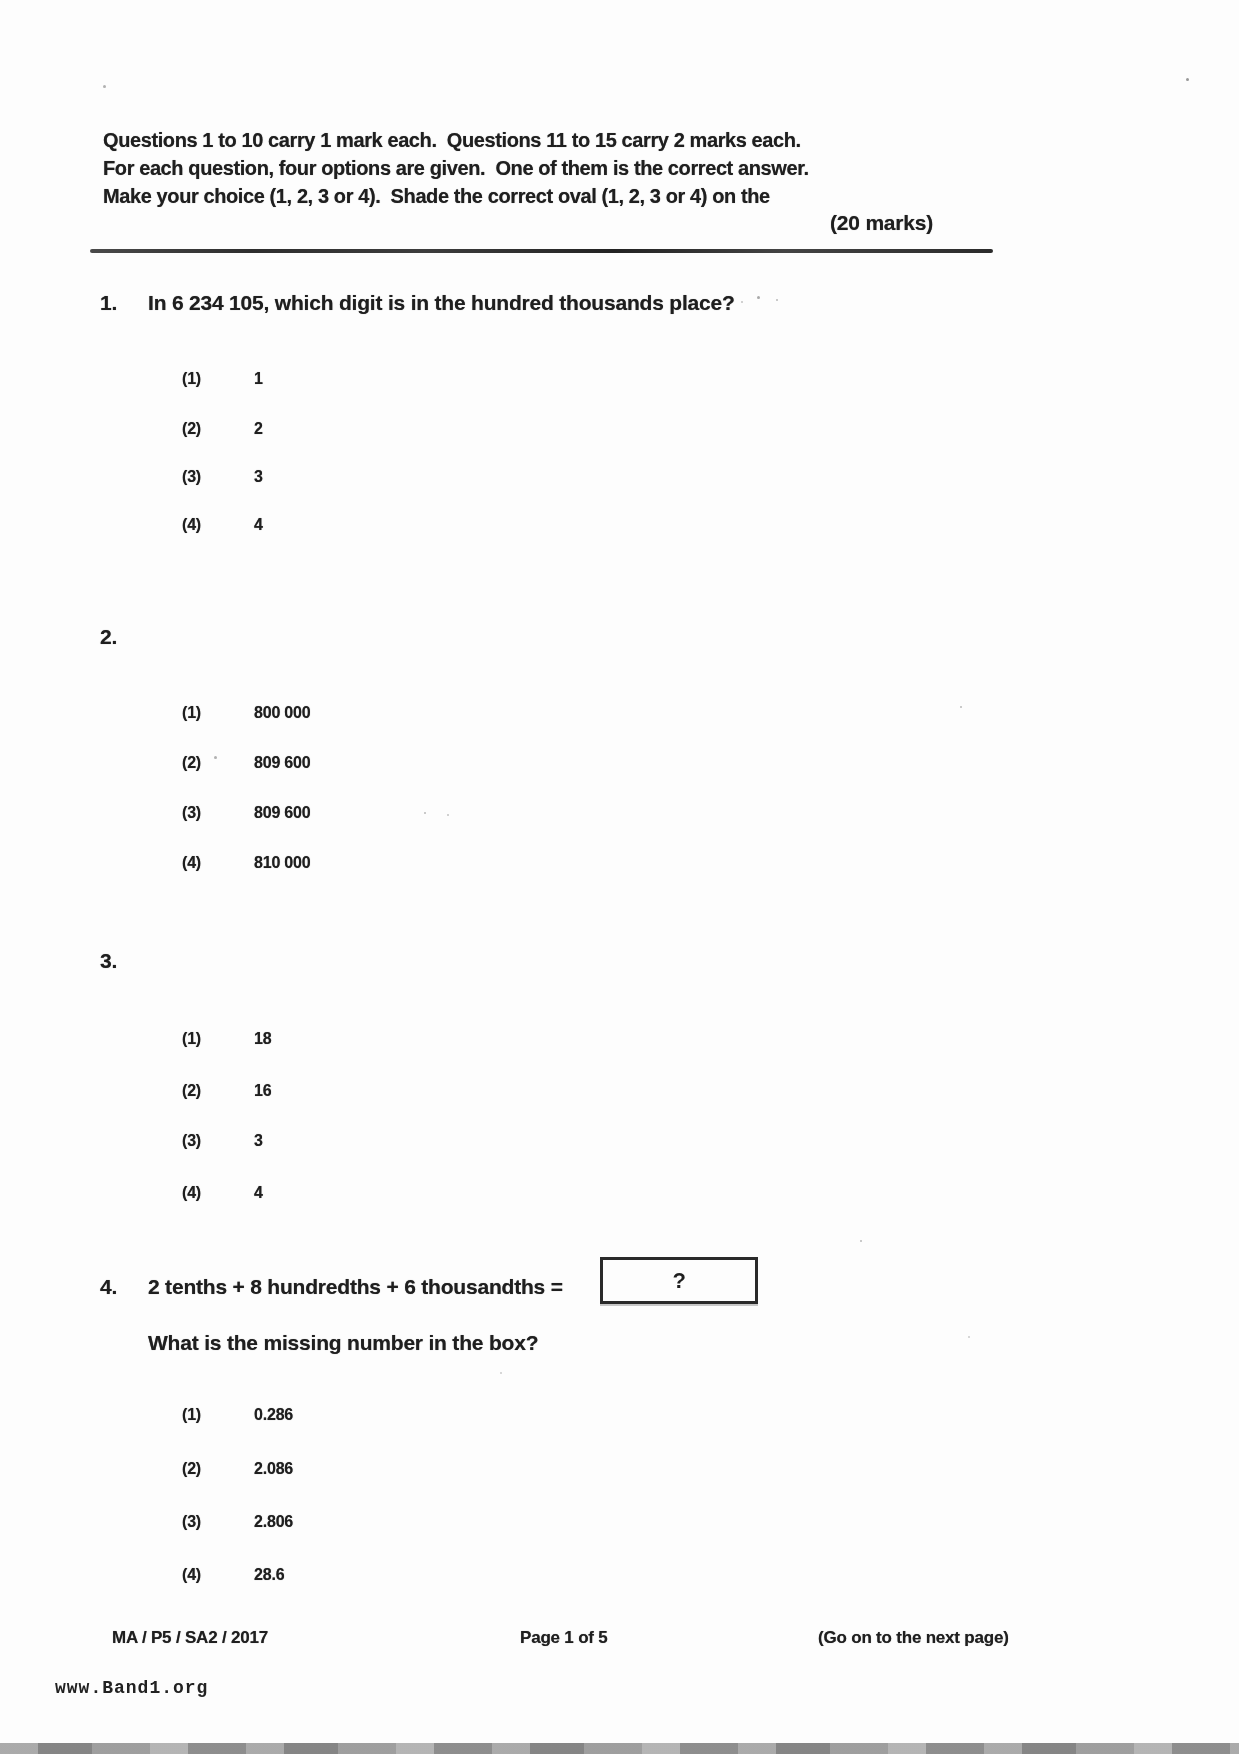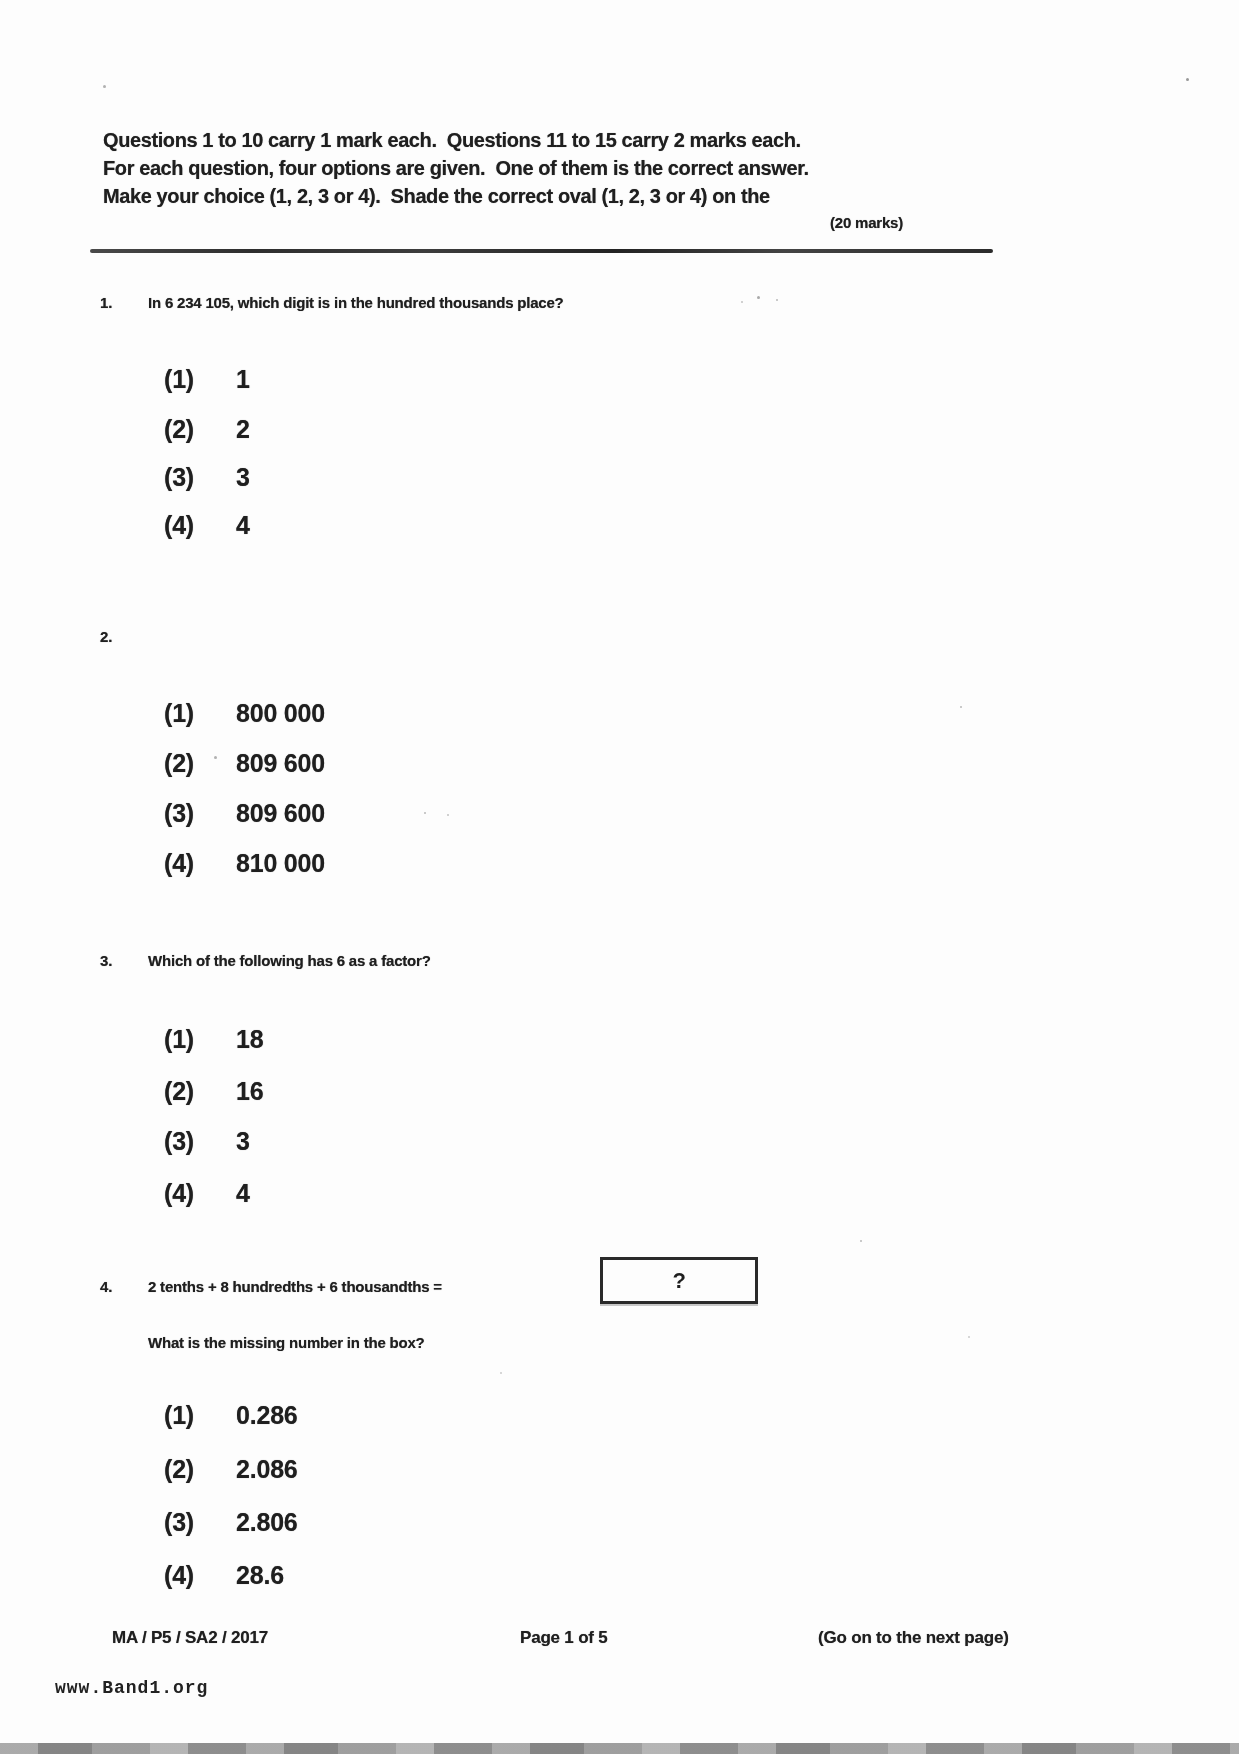--- a/index.html
+++ b/index.html
@@ -10,36 +10,36 @@
     overflow:hidden;
     font-family:"Liberation Sans", sans-serif;
     color:#1f1f1f;
     font-weight:700;
     letter-spacing:-0.2px;
   }
   .page *{box-sizing:border-box;}
   .txt{
     position:absolute;
     white-space:pre;
-    font-size:15px;
+    font-size:21px;
     line-height:26px;
     text-shadow:0 0 0.7px rgba(20,20,20,0.65);
   }
   .instructions{position:absolute;left:103px;top:126px;width:800px;}
   .iline{white-space:pre;font-size:20px;line-height:28px;letter-spacing:-0.4px;
          text-shadow:0 0 0.7px rgba(20,20,20,0.65);}
   .marks{position:absolute;left:830px;top:210px;}
   .hr{
     position:absolute;left:90px;top:249px;width:903px;height:4px;
     background:linear-gradient(90deg,#4a4a4a 0%,#2e2e2e 18%,#3d3d3d 37%,#232323 58%,#444 77%,#2b2b2b 100%);
     border-radius:2px;
   }
   .qnum{left:100px;}
   .qstem{left:148px;}
-  .opt{position:absolute;left:164px;white-space:pre;font-size:25px;line-height:26px;
+  .opt{position:absolute;left:182px;white-space:pre;font-size:16px;line-height:26px;
        text-shadow:0 0 0.7px rgba(20,20,20,0.65);}
   .olabel{display:inline-block;width:72px;}
   .answer-box{
     position:absolute;left:600px;top:1257px;width:158px;height:47px;
     border:3px solid #2a2a2a;
     background:#fdfdfd;
     display:flex;align-items:center;justify-content:center;
     font-size:22px;
     box-shadow:0 2px 0 rgba(40,40,40,0.25);
   }
@@ -80,21 +80,20 @@
   <div class="opt" style="top:464px"><span class="olabel">(3)</span><span>3</span></div>
   <div class="opt" style="top:512px"><span class="olabel">(4)</span><span>4</span></div>
 
   <span class="txt qnum" style="top:624px">2.</span>
   <div class="opt" style="top:700px"><span class="olabel">(1)</span><span>800 000</span></div>
   <div class="opt" style="top:750px"><span class="olabel">(2)</span><span>809 600</span></div>
   <div class="opt" style="top:800px"><span class="olabel">(3)</span><span>809 600</span></div>
   <div class="opt" style="top:850px"><span class="olabel">(4)</span><span>810 000</span></div>
 
   <span class="txt qnum" style="top:948px">3.</span>
-  <span class="txt qstem" style="top:948px">Which of the following has 6 as a factor?</span>
   <div class="opt" style="top:1026px"><span class="olabel">(1)</span><span>18</span></div>
   <div class="opt" style="top:1078px"><span class="olabel">(2)</span><span>16</span></div>
   <div class="opt" style="top:1128px"><span class="olabel">(3)</span><span>3</span></div>
   <div class="opt" style="top:1180px"><span class="olabel">(4)</span><span>4</span></div>
 
   <span class="txt qnum" style="top:1274px">4.</span>
   <span class="txt qstem" style="top:1274px">2 tenths + 8 hundredths + 6 thousandths =</span>
   <div class="answer-box">
       <span>?</span>
     </div>

